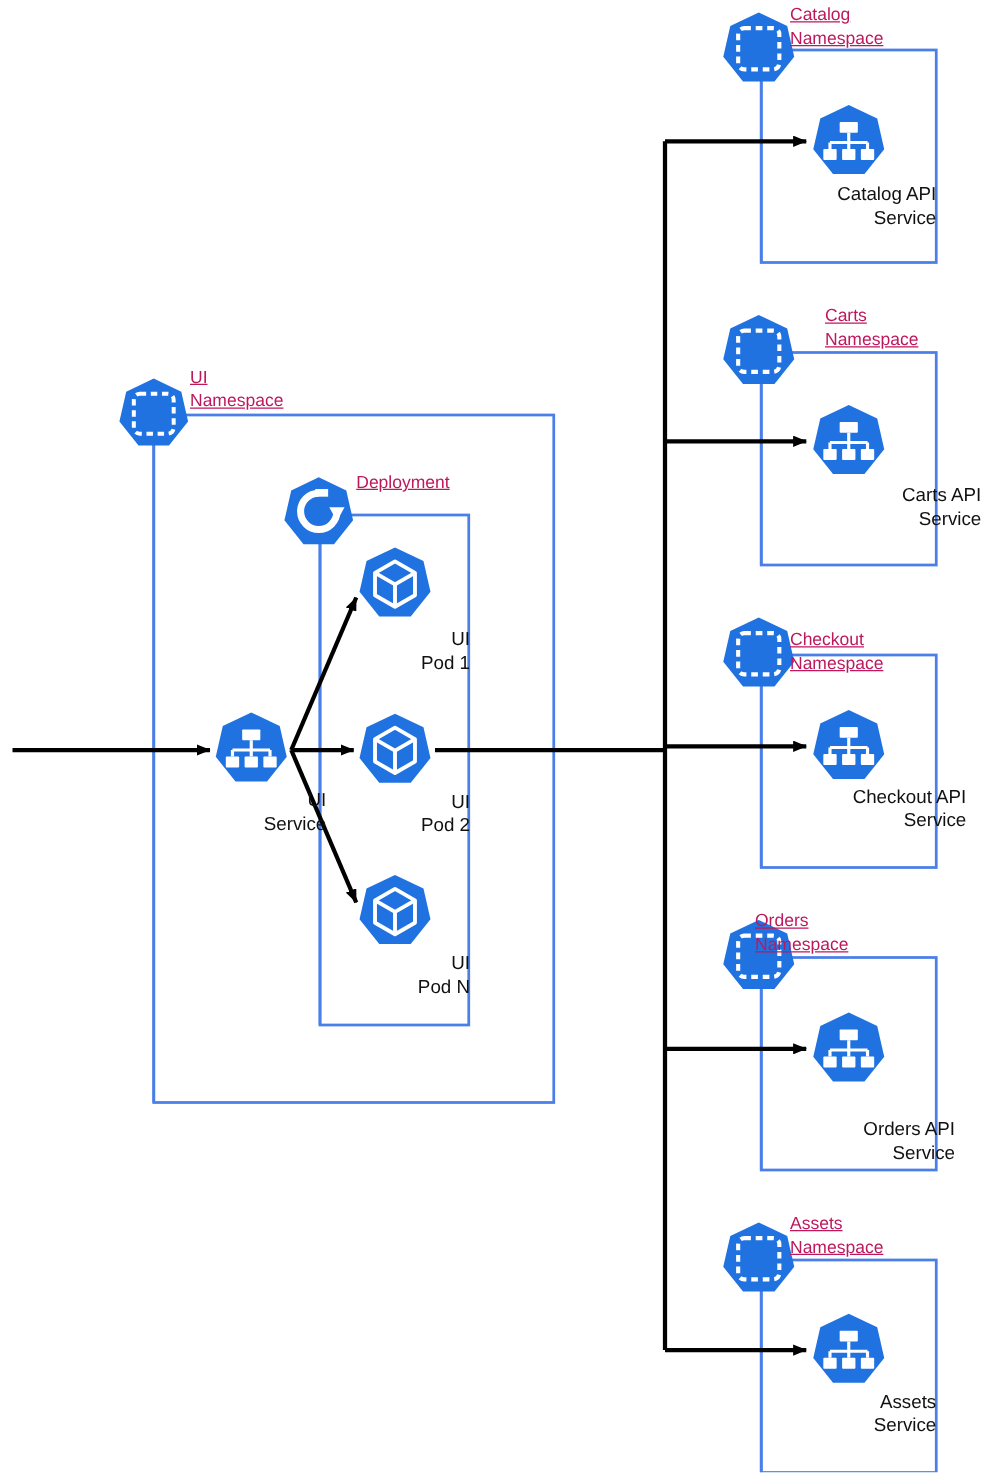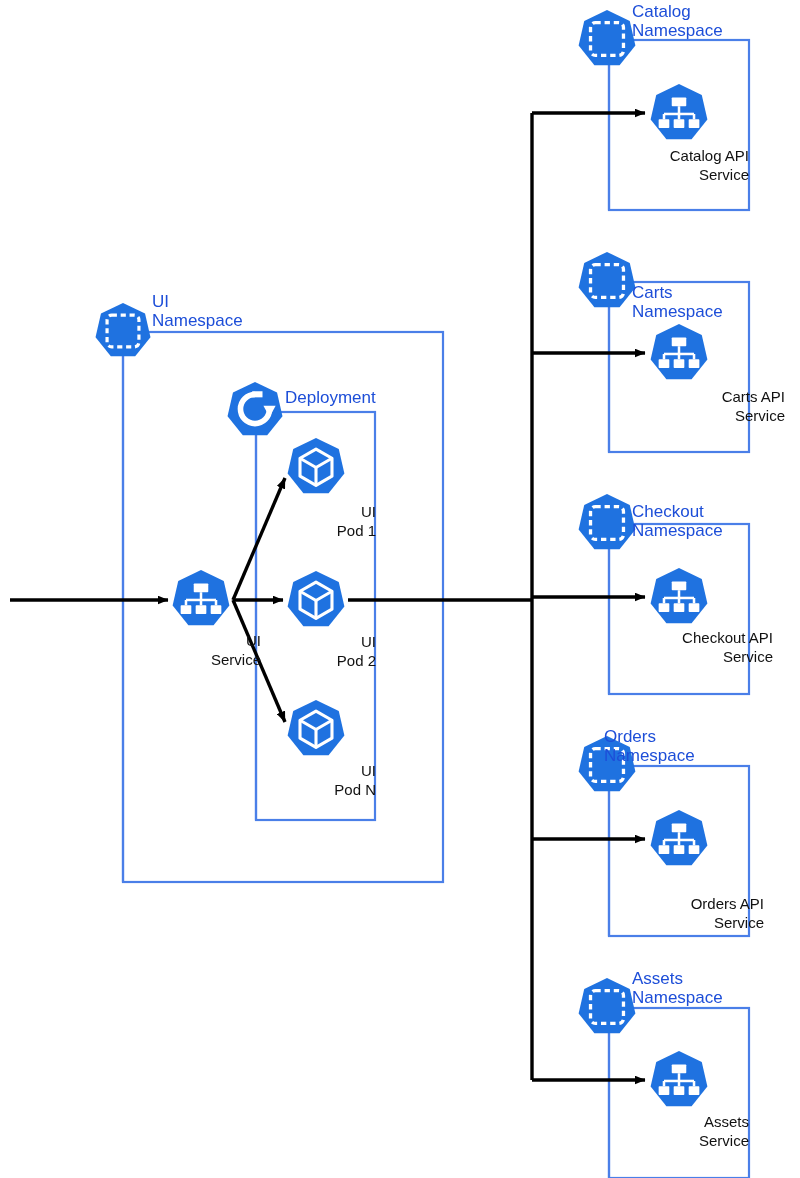--- a/index.html
+++ b/index.html
@@ -1,19 +1,19 @@
 <!DOCTYPE html>
 <html><head>
 <meta charset="utf-8">
 <style>
   html,body{margin:0;padding:0;background:#ffffff;}
   body{font-family:"Liberation Sans",sans-serif;}
   #canvas{position:relative;width:800px;height:1178px;background:#fff;overflow:hidden;}
   svg.layer{position:absolute;left:0;top:0;width:800px;height:1178px;}
-  .nslabel{position:absolute;color:#1d4ed8;font-size:17px;line-height:19px;white-space:pre-line;}
+  .nslabel{position:absolute;color:#be185d;font-size:14px;line-height:19px;white-space:pre-line;text-decoration:underline;}
   .nodelabel{position:absolute;color:#111111;font-size:15px;line-height:19px;text-align:right;white-space:pre-line;}
 </style>
 </head>
 <body>
 
 <div id="canvas">
 
   <svg class="layer" viewBox="0 0 800 1178">
     <defs>
       <marker id="ah" markerWidth="11" markerHeight="9" refX="10.5" refY="4.5" orient="auto" markerUnits="userSpaceOnUse">
@@ -121,35 +121,35 @@
     <use href="#sym-service" x="648" y="808" width="62" height="62"></use>
     <use href="#sym-service" x="648" y="1049" width="62" height="62"></use>
   </svg>
 
   <div class="nslabel" style="left:152px;top:292px;">UI
 Namespace</div>
 
   <div class="nodelabel" style="left:141px;top:631px;width:120px;">UI
 Service</div>
 
-  <div class="nslabel" style="left:285px;top:388px;">Deployment</div>
+  <div class="nslabel" style="left:285px;top:376px;">Deployment</div>
 
   <div class="nodelabel" style="left:256px;top:502px;width:120px;">UI
 Pod 1</div>
   <div class="nodelabel" style="left:256px;top:632px;width:120px;">UI
 Pod 2</div>
   <div class="nodelabel" style="left:256px;top:761px;width:120px;">UI
 Pod N</div>
 
   <div class="nslabel" style="left:632px;top:2px;">Catalog
 Namespace</div>
   <div class="nodelabel" style="left:609px;top:146px;width:140px;">Catalog API
 Service</div>
 
-  <div class="nslabel" style="left:632px;top:243px;margin-top:40px;">Carts
+  <div class="nslabel" style="left:660px;top:243px;">Carts
 Namespace</div>
   <div class="nodelabel" style="left:609px;top:387px;width:140px;padding-left:36px;">Carts API
 Service</div>
 
   <div class="nslabel" style="left:632px;top:502px;">Checkout
 Namespace</div>
   <div class="nodelabel" style="left:609px;top:628px;width:164px;">Checkout API
 Service</div>
 
   <div class="nslabel" style="left:604px;top:727px;">Orders

